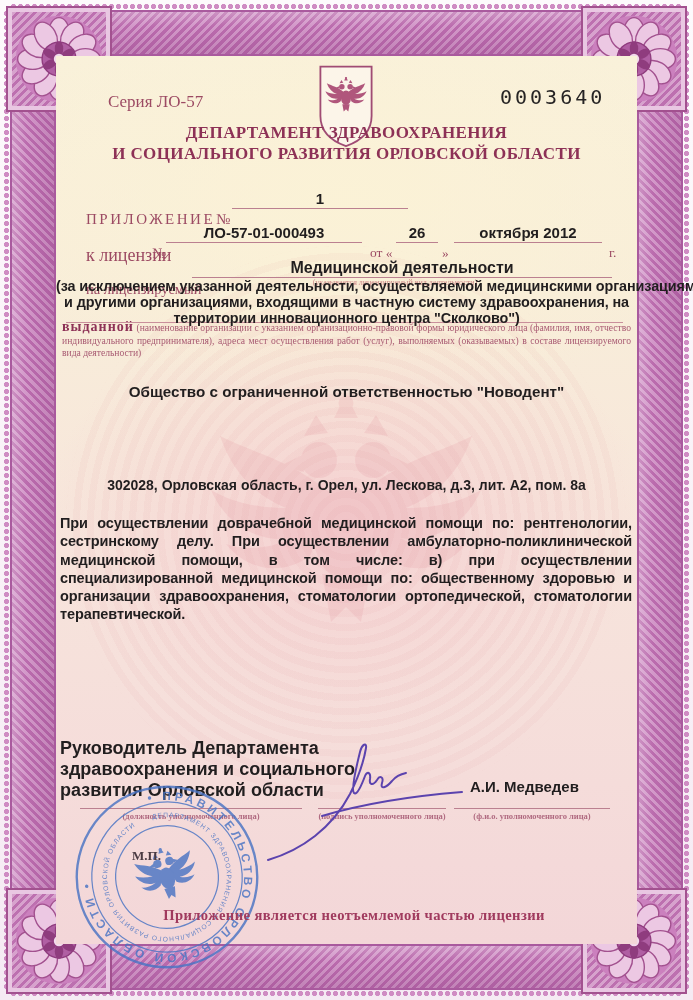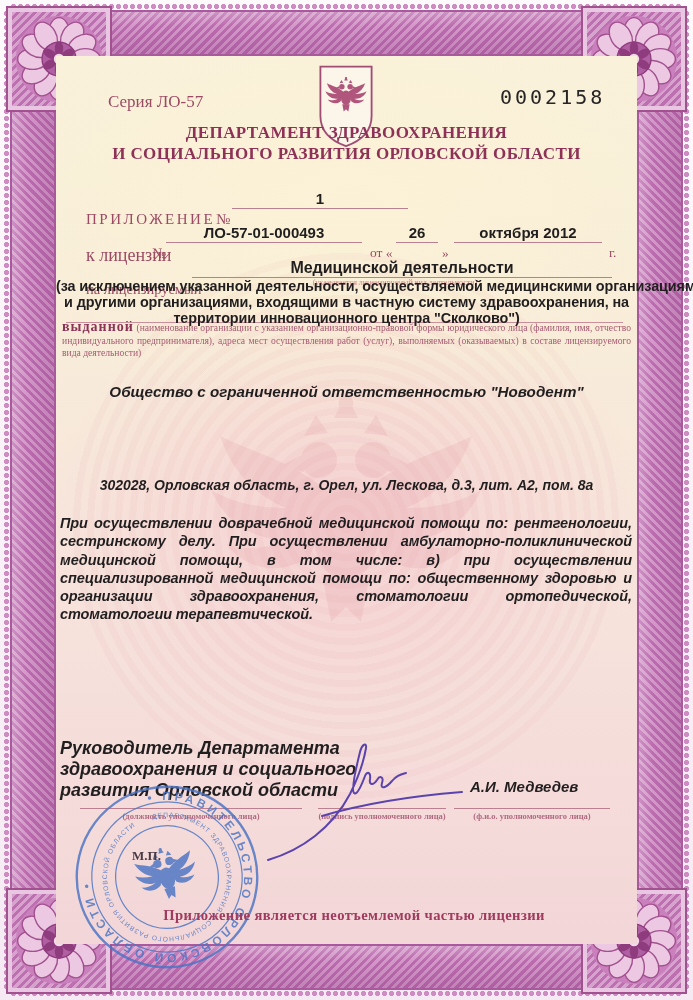--- a/index.html
+++ b/index.html
@@ -66,21 +66,21 @@
   }
   .guilloche {
     position:absolute; left:10px; top:190px; width:560px; height:560px; border-radius:50%;
     background:repeating-radial-gradient(circle, rgba(214,120,130,.10) 0 7px, rgba(255,255,255,0) 7px 14px);
     opacity:.55;
   }
   .wm-eagle { position:absolute; left:140px; top:320px; opacity:.16; }
 
   .abs { position:absolute; }
   .maroon { color:#9c4a63;margin-top:19px; }
-  .ink { color:#211e1f; font-family:"Liberation Sans", sans-serif; font-weight:bold;font-style:italic; }
+  .ink { color:#211e1f; font-family:"Liberation Sans", sans-serif; font-weight:bold; }
 
   .series { left:52px; top:36px; font-size:17px; color:#9c4a63; }
   .serial { left:444px; top:29px; font-family:"DejaVu Sans Mono", monospace; font-size:20px; letter-spacing:3px; color:#262424; }
   .emblem { left:258px; top:6px; }
   .title  { left:0; right:0; text-align:center; font-weight:bold; font-size:17px; letter-spacing:.4px; color:#8d3156; }
   .title1 { top:67px; } .title2 { top:88px; }
 
   .f-label { font-size:15px; }
   .f-line  { border-bottom:1px solid #bb8090; text-align:center; position:absolute; height:18px; }
   .f-line span { font-family:"Liberation Sans", sans-serif; font-weight:bold; font-size:15px; color:#211e1f; }
@@ -195,21 +195,21 @@
         </g>
       </svg>
 
     <div class="abs series">Серия ЛО-57</div>
     <svg class="abs emblem" width="64" height="88" viewBox="0 0 70 94">
       <path d="M7 4 H63 V58 C63 76 49 86 35 91 C21 86 7 76 7 58 Z" fill="#fcf5e9" stroke="#a04c74" stroke-width="2"></path>
       <g fill="#b0567c" transform="translate(10,12) scale(0.5)">
           <use href="#eagle"></use>
         </g>
     </svg>
-    <div class="abs serial">0002158</div>
+    <div class="abs serial">0003640</div>
     <div class="abs title title1">ДЕПАРТАМЕНТ ЗДРАВООХРАНЕНИЯ</div>
     <div class="abs title title2">И СОЦИАЛЬНОГО РАЗВИТИЯ ОРЛОВСКОЙ ОБЛАСТИ</div>
 
     <div class="abs maroon f-label" style="left:30px; top:136px; letter-spacing:2.5px;">ПРИЛОЖЕНИЕ</div>
     <div class="abs maroon f-label" style="left:160px; top:136px;">№</div>
     <div class="f-line" style="left:176px; top:134px; width:176px;"><span>1</span></div>
 
     <div class="abs maroon" style="left:30px; top:170px; font-size:18px;">к лицензии</div>
     <div class="abs maroon" style="left:96px; top:170px; font-size:14.5px;">№</div>
     <div class="f-line" style="left:110px; top:168px; width:196px;"><span>ЛО-57-01-000493</span></div>

